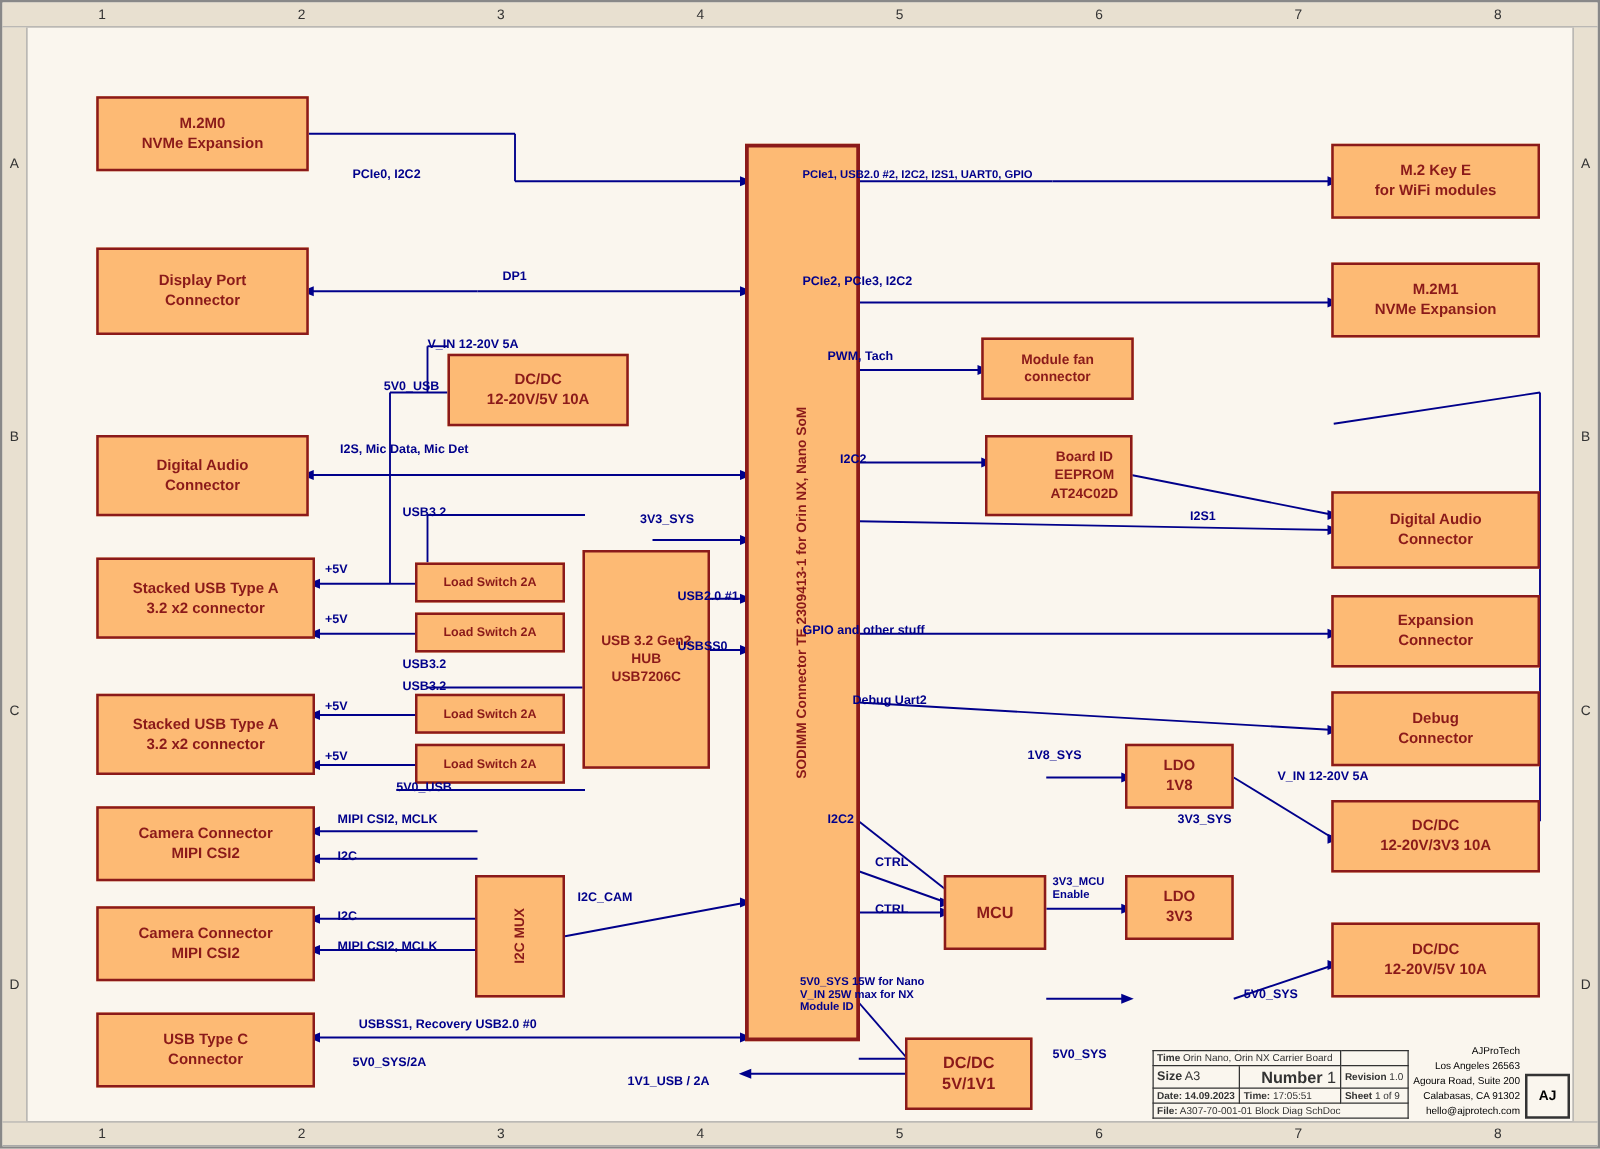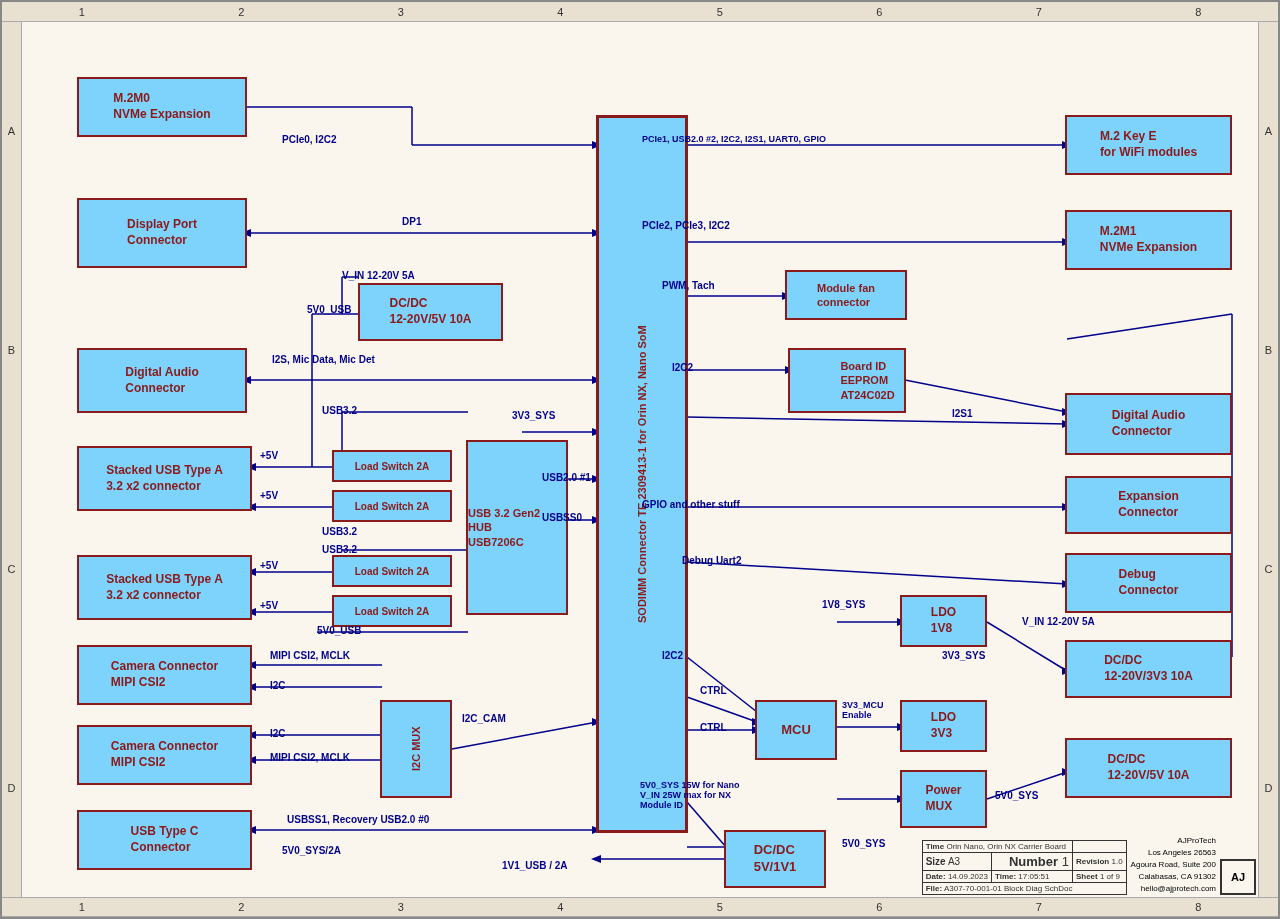--- a/index.html
+++ b/index.html
@@ -61,24 +61,25 @@
       font-weight: bold;
       color: #cc0000;
       white-space: nowrap;
       z-index: 5;
     }
 
     
     .comp-box {
       position: absolute;
       border: 2px solid #8b1a1a;
-      background: #7dd3fc;
+      background: #fdba74;
       display: flex;
       align-items: center;
       justify-content: center;
+      text-align: center;
       font-size: 12px;
       font-weight: bold;
       color: #8b1a1a;
       line-height: 1.3;
       z-index: 5;
     }
     .comp-box.thick {
       border-width: 3px;
     }
 
@@ -379,23 +380,20 @@
   </div>
 
   <div class="comp-box" style="left:898px;top:593px;width:87px;height:52px;">
     LDO<br>1V8
   </div>
 
   <div class="comp-box" style="left:898px;top:698px;width:87px;height:52px;">
     LDO<br>3V3
   </div>
 
-  <div class="comp-box" style="left:898px;top:768px;width:87px;height:58px;">
-    Power<br>MUX
-  </div>
 
   <div class="comp-box" style="left:722px;top:828px;width:102px;height:58px;font-size:13px;">
     DC/DC<br>5V/1V1
   </div>
 
   <div class="comp-box" style="left:378px;top:698px;width:72px;height:98px;font-size:11px;writing-mode:vertical-rl;transform:rotate(180deg);">
     I2C MUX
   </div>
 
   <div class="signal-label" style="left:280px;top:132px;">PCIe0, I2C2</div>
@@ -445,21 +443,21 @@
       <tbody>
           <tr>
         <td colspan="2" style="font-size:8px;"><b>Time</b> Orin Nano, Orin NX Carrier Board</td>
       </tr>
       <tr>
         <td style="font-size:10px;"><b>Size</b> A3</td>
         <td style="font-size:13px;padding-left:17px;"><b>Number</b> 1</td>
         <td style="font-size:8px;"><b>Revision</b> 1.0</td>
       </tr>
       <tr>
-        <td style="font-size:8px;"><b>Date:</b> 14.09.2023</td>
+        <td style="font-size:8px;font-weight:bold;"><b>Date:</b> 14.09.2023</td>
         <td style="font-size:8px;"><b>Time:</b> 17:05:51</td>
         <td style="font-size:8px;"><b>Sheet</b> 1 of 9</td>
       </tr>
       <tr>
         <td colspan="3" style="font-size:8px;"><b>File:</b> A307-70-001-01 Block Diag SchDoc</td>
       </tr>
     </tbody>
       </table>
     <div style="font-size:8px;text-align:right;line-height:1.5;">
       AJProTech<br>

